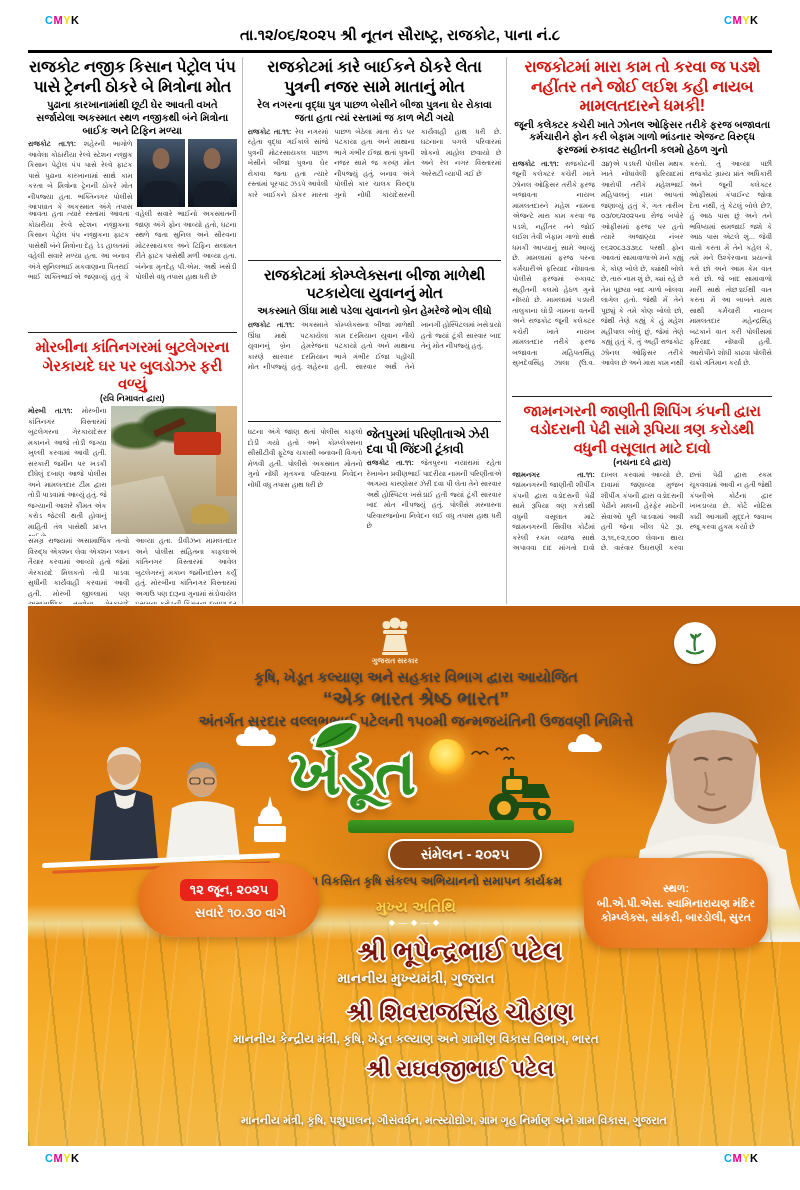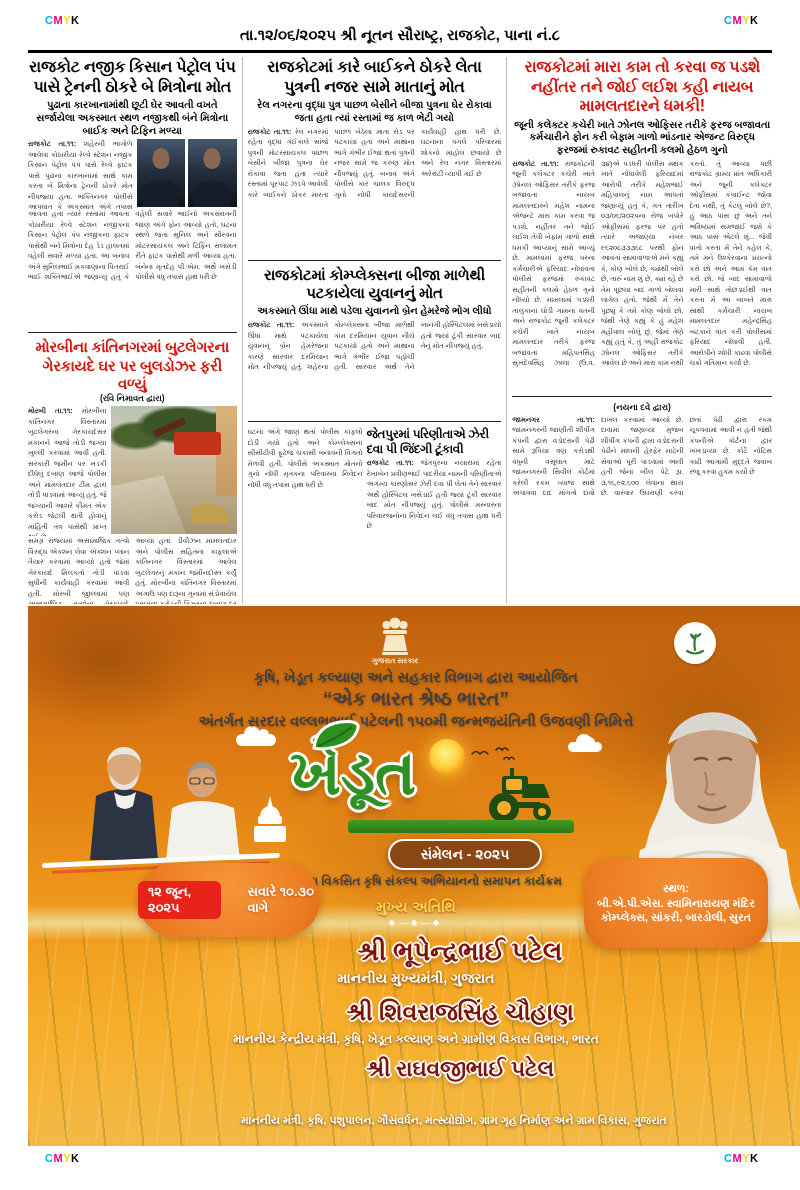--- a/index.html
+++ b/index.html
@@ -87,21 +87,21 @@
   .birds{left:440px;top:138px;z-index:4;}
   .tractor{left:452px;top:156px;width:80px;height:66px;z-index:4;}
   .grass{left:320px;top:214px;width:226px;height:13px;z-index:4;border-radius:4px;
     background:linear-gradient(180deg,#3f9b22,#2b7a14),repeating-linear-gradient(90deg,#2e8a1c 0 2px,#4fae2b 2px 5px);}
   .sammelan{left:360px;top:233px;width:150px;height:27px;z-index:5;background:#8a4715;border:2px solid #fff;
     border-radius:17px;color:#fff;font-weight:bold;font-size:14px;text-align:center;line-height:27px;
     box-shadow:0 3px 6px rgba(60,20,0,.4);}
   .program-line{left:230px;top:268px;width:344px;font-size:12px;white-space:nowrap;}
   .date-pill{left:110px;top:257px;width:182px;height:74px;z-index:5;border-radius:38px;
     background:radial-gradient(circle at 50% 30%,#f6953a,#ed7d23 70%,#e06d14 100%);
-    box-shadow:0 3px 8px rgba(90,40,0,.35);display:flex;flex-direction:row;align-items:center;justify-content:center;gap:4px;}
+    box-shadow:0 3px 8px rgba(90,40,0,.35);display:flex;flex-direction:column;align-items:center;justify-content:center;gap:4px;}
   .date-red{background:#e8231a;color:#fff;font-weight:bold;font-size:13px;padding:3px 10px;border-radius:6px;}
   .date-time{color:#fff;font-weight:bold;font-size:13px;text-shadow:0 1px 2px rgba(90,30,0,.4);margin-left:23px;}
   .venue-pill{left:556px;top:252px;width:184px;height:90px;z-index:5;border-radius:26px;
     background:radial-gradient(circle at 50% 30%,#f28f36,#ed7d23 70%,#df6c15 100%);
     box-shadow:0 3px 8px rgba(90,40,0,.35);color:#fff;font-weight:bold;font-size:11px;line-height:1.35;
     display:flex;flex-direction:column;align-items:center;justify-content:center;text-align:center;padding:4px 10px;box-sizing:border-box;}
   .chief{left:0;top:292px;width:100%;font-size:15px;color:#ffd34d;z-index:4;font-weight:bold;text-align:center;
     text-shadow:0 1px 2px rgba(90,30,0,.6);}
   .chief-orn{left:0;top:312px;width:100%;text-align:center;color:#fff;font-size:8px;letter-spacing:4px;z-index:4;}
   .gname{left:0;width:100%;text-align:center;font-weight:bold;color:#7d1408;z-index:4;letter-spacing:-.3px;
@@ -186,20 +186,21 @@
     </div>
 
     <div class="ncol colC">
       <div>
         <div class="headline h16 red">રાજકોટમાં મારા કામ તો કરવા જ પડશે નહીંતર તને જોઈ લઈશ કહી નાયબ મામલતદારને ધમકી!</div>
         <div class="subhead">જૂની કલેક્ટર કચેરી ખાતે ઝોનલ ઓફિસર તરીકે ફરજ બજાવતા કર્મચારીને ફોન કરી બેફામ ગાળો ભાંડનાર એજન્ટ વિરુદ્ધ ફરજમાં રુકાવટ સહીતની કલમો હેઠળ ગુનો</div>
         <div class="bodytxt c3 clip" style="height:232px"><span class="dateline">રાજકોટ તા.૧૧:</span> <span>રાજકોટની જૂની કલેક્ટર કચેરી ખાતે ઝોનલ ઓફિસર તરીકે ફરજ બજાવતા નાયબ મામલતદારને મહેશ નામના એજન્ટે મારા કામ કરવા જ પડશે, નહીંતર તને જોઈ લઈશ તેવી બેફામ ગાળો સાથે ધમકી આપ્યાનું સામે આવ્યું છે. મામલામાં ફરજ પરના કર્મચારીએ ફરિયાદ નોંધાવતા પોલીસે ફરજમાં રુકાવટ સહીતની કલમો હેઠળ ગુનો નોંધ્યો છે. મામલામાં પડધરી તાલુકાના ઘોડી ગામના વતની અને રાજકોટ જૂની કલેક્ટર કચેરી ખાતે નાયબ મામલતદાર તરીકે ફરજ બજાવતા મહિપતસિંહ સુખદેવસિંહ ઝાલા (ઉ.વ. ૩૪)એ પડધરી પોલીસ મથક ખાતે નોંધાવેલી ફરિયાદમાં આરોપી તરીકે મહેશભાઈ મહિપાલનું નામ આપતાં જણાવ્યું હતું કે, ગત તારીખ ૦૩/૦૬/૨૦૨૫ના રોજ બપોરે ઓફીસમાં ફરજ પર હતો ત્યારે અજાણ્યા નંબર ૯૬૨૦૮૩૩૩૬૮ પરથી ફોન આવતાં સામાવાળાએ મને કહ્યું કે, કોણ બોલે છે, ક્યાંથી બોલે છે, તારું નામ શું છે, ક્યાં રહે છે તેમ પૂછયા બાદ ગાળો બોલવા લાગેલ હતો. જેથી મેં તેને પૂછ્યું કે તમે કોણ બોલો છો, જેથી તેણે કહ્યું કે હું મહેશ મહીપાલ બોલું છું, જેમાં તેણે કહ્યું હતું કે, તું અહીં રાજકોટ ઝોનલ ઓફિસર તરીકે આવેલ છે અને મારા કામ નથી કરતો. તું આવ્યા પછી રાજકોટ ગ્રામ્ય પ્રાંત અધિકારી અને જૂની કલેક્ટર ઓફીસમાં કંપાઈન્ટ જોવા દેતા નથી, તું કેટલું બોલે છે?, હું આઠ પાસ છું અને તને ભવિષ્યમાં સમજાઈ જશે કે આઠ પાસ એટલે શું... જેવી વાતો કરતા મેં તેને કહેલ કે, તમે મને ઉશ્કેરવાના પ્રયત્નો કરો છો અને આમ કેમ વાત કરો છો. જે બાદ સામાવાળો મારી સાથે તોછડાઈથી વાત કરતા મેં આ બાબતે મારા સાથી કર્મચારી નાયબ મામલતદાર મહેન્દ્રસિંહ બટકાને વાત કરી પોલીસમાં ફરિયાદ નોંધાવી હતી. આરોપીને શોધી કાઢવા પોલીસે ચક્રો ગતિમાન કર્યા છે.</span></div>
       </div>
       <div class="sep"></div>
       <div>
+        <div class="headline h15 red">જામનગરની જાણીતી શિપિંગ કંપની દ્વારા વડોદરાની પેઢી સામે રૂપિયા ત્રણ કરોડથી વધુની વસૂલાત માટે દાવો</div>
         <div class="byline">(નયના દવે દ્વારા)</div>
         <div class="bodytxt c3 clip" style="height:124px;margin-top:2px"><span class="dateline">જામનગર તા.૧૧:</span> <span>જામનગરની જાણીતી શીપીંગ કંપની દ્વારા વડોદરાની પેઢી સામે રૂપિયા ત્રણ કરોડથી વધુની વસૂલાત માટે જામનગરની સિવીલ કોર્ટમાં કરેલી રકમ વ્યાજ સાથે અપાવવા દાદ માંગતો દાવો દાખલ કરવામાં આવ્યો છે. દાવામાં જણાવ્યા મુજબ શીપીંગ કંપની દ્વારા વડોદરાની પેઢીને માલની હેરફેર માટેની સેવાઓ પૂરી પાડવામાં આવી હતી જેના બીલ પેટે રૂા. ૩,૧૬,૯૨,૬૦૦ લેવાના થાય છે. વારંવાર ઉઘરાણી કરવા છતાં પેઢી દ્વારા રકમ ચૂકવવામાં આવી ન હતી જેથી કંપનીએ કોર્ટના દ્વાર ખખડાવ્યા છે. કોર્ટે નોટિસ કાઢી આગામી મુદ્દતે જવાબ રજૂ કરવા હુકમ કર્યો છે</span></div>
       </div>
     </div>
   </div>
 
   <div class="abs ad">
     <div class="ad-sky"></div>
 
     <svg class="abs gov-emblem" viewBox="0 0 36 42">

